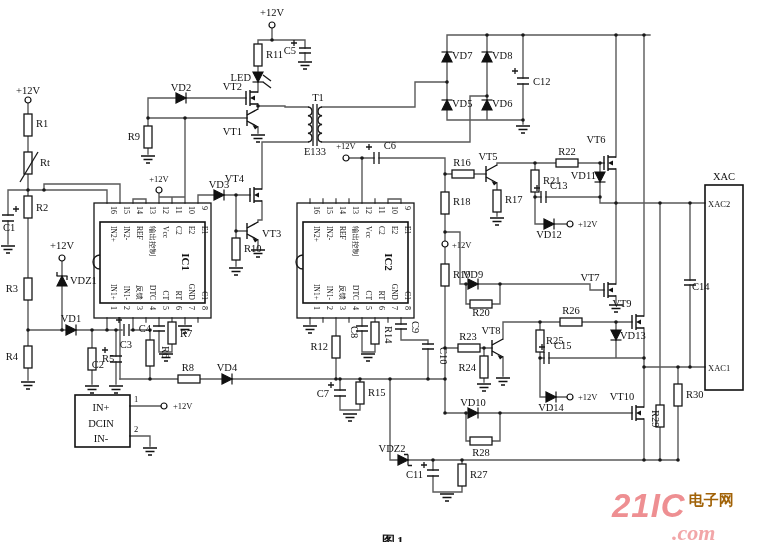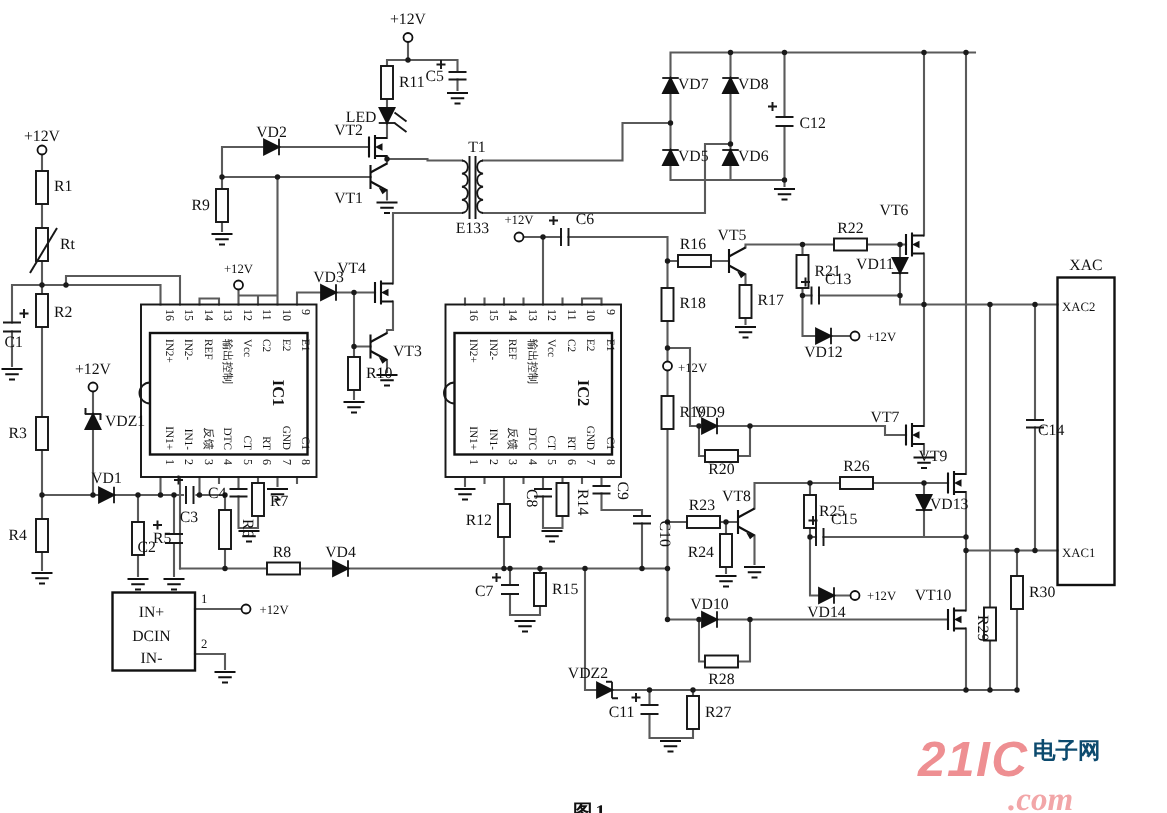--- a/index.html
+++ b/index.html
@@ -486,16 +486,16 @@
     <text class="lbl" x="622" y="307" text-anchor="middle">VT9</text>
     <text class="lbl" x="622" y="400" text-anchor="middle">VT10</text>
     <text class="lbl" x="318" y="101" text-anchor="middle">T1</text>
     <text class="lbl" x="315" y="155" text-anchor="middle">E133</text>
   </g>
 </svg>
 
 <div class="caption">图1</div>
 
 <div class="wm">
-  <span class="wm-brand" style="color: rgb(238, 143, 146);">21IC</span><span class="wm-cn" style="color: #0c4a6e;">电子网</span>
+  <span class="wm-brand" style="color: rgb(238, 143, 146);">21IC</span><span class="wm-cn" style="color: #a16207;">电子网</span>
   <div class="wm-com" style="color: rgb(242, 166, 168);"><span>.</span><span>com</span></div>
 </div>
 </div>
 
 </body></html>

